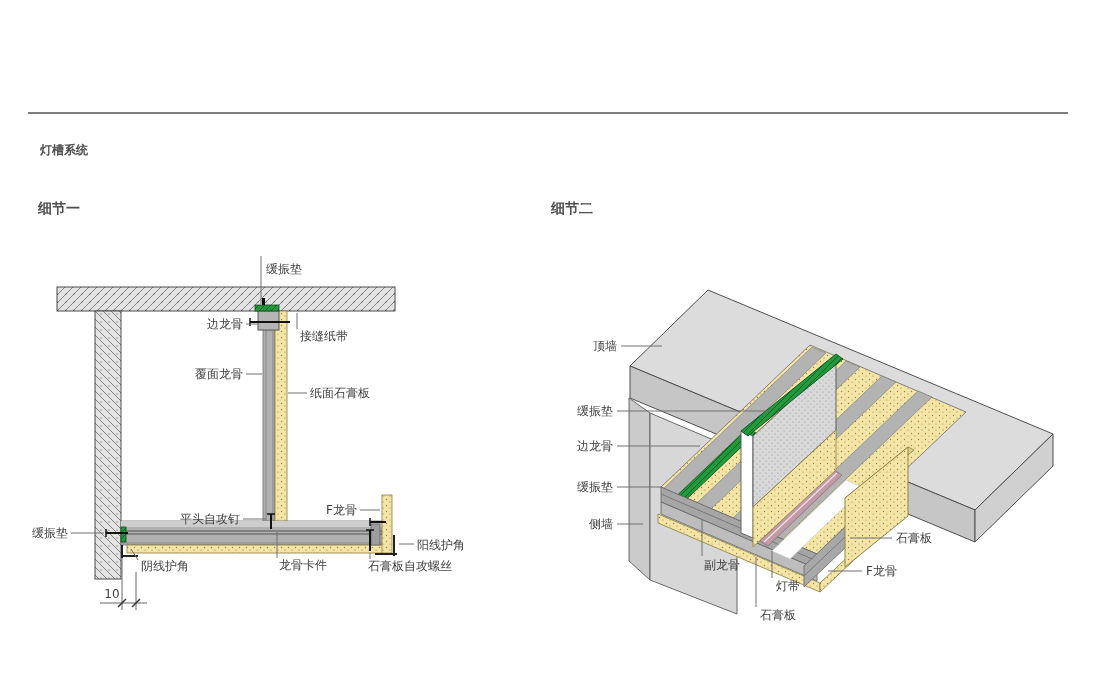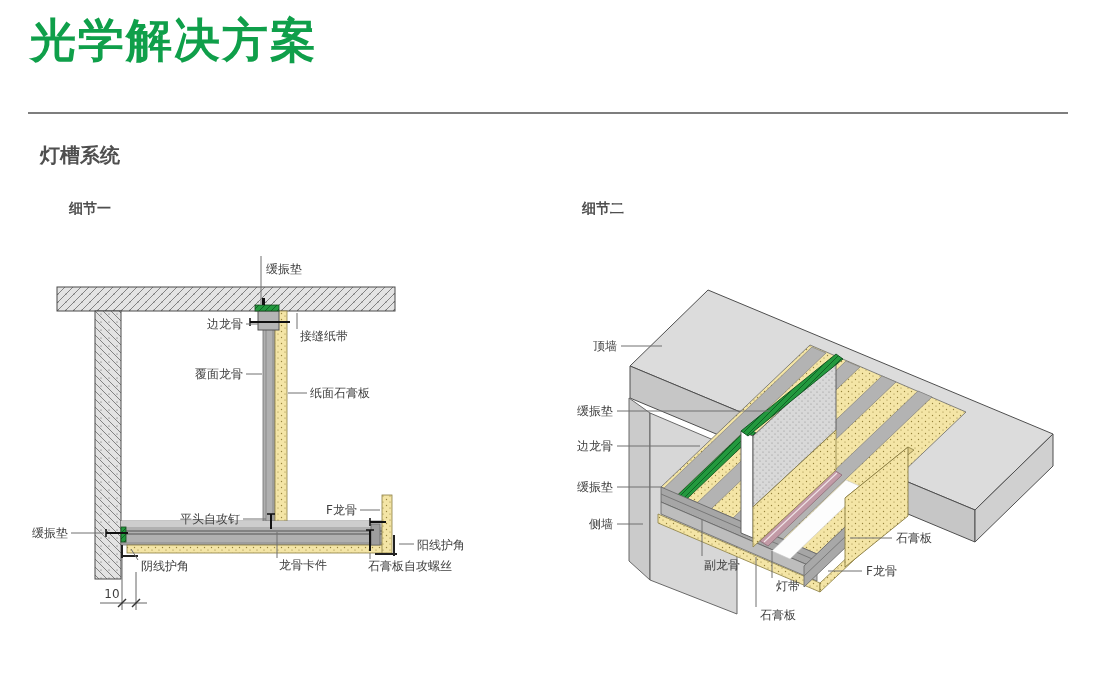--- a/index.html
+++ b/index.html
@@ -1,40 +1,39 @@
 <!DOCTYPE html>
 <html><head>
 <meta charset="utf-8">
 <style>
   html,body{margin:0;padding:0;background:#ffffff;}
   .page{position:relative;width:1093px;height:696px;background:#ffffff;overflow:hidden;
         font-family:"DejaVu Sans","Liberation Sans",sans-serif;}
   .main-title{position:absolute;left:30px;top:14px;font-size:46px;line-height:1.15;
         font-weight:900;color:#0f9f4a;letter-spacing:2px;}
   .divider{position:absolute;left:28px;top:112px;width:1040px;height:2px;background:#7e7e7e;}
-  .section-title{position:absolute;left:40px;top:142px;font-size:20px;font-weight:bold;color:#4f4f4f;}
-  .detail-heading{position:absolute;font-size:14px;font-weight:bold;color:#4f4f4f;margin-left:31px;}
+  .section-title{position:absolute;left:40px;top:142px;font-size:12px;font-weight:bold;color:#4f4f4f;}
+  .detail-heading{position:absolute;font-size:14px;font-weight:bold;color:#4f4f4f;}
   #d1-heading{left:38px;top:200px;}
   #d2-heading{left:551px;top:200px;}
   .drawing{position:absolute;}
   #svg1{left:28px;top:240px;}
   #svg2{left:570px;top:230px;}
   svg text{font-family:"DejaVu Sans","Liberation Sans",sans-serif;font-size:12px;fill:#3e3e3e;}
   svg .lead{stroke:#707070;stroke-width:1;fill:none;}
   svg .scr{stroke:#111111;stroke-width:2;fill:none;}
   svg .bead{stroke:#222222;stroke-width:2;fill:none;}
   svg .dim{stroke:#666666;stroke-width:1;fill:none;}
   svg .tick{stroke:#333333;stroke-width:1.4;fill:none;}
 </style>
 </head>
 <body>
 
 <div class="page">
 
-  <div class="main-title">光学解决方案</div>
   <div class="divider"></div>
   <div class="section-title">灯槽系统</div>
   <div class="detail-heading" id="d1-heading">细节一</div>
   <div class="detail-heading" id="d2-heading">细节二</div>
 
   <svg id="svg1" class="drawing" width="452" height="400" viewBox="28 240 452 400">
     <defs>
       <pattern id="hatchCeil" width="8" height="8" patternUnits="userSpaceOnUse">
         <rect width="8" height="8" fill="#e3e3e3"></rect>
         <path d="M-2,10 L10,-2" stroke="#6a6a6a" stroke-width="0.8"></path>

